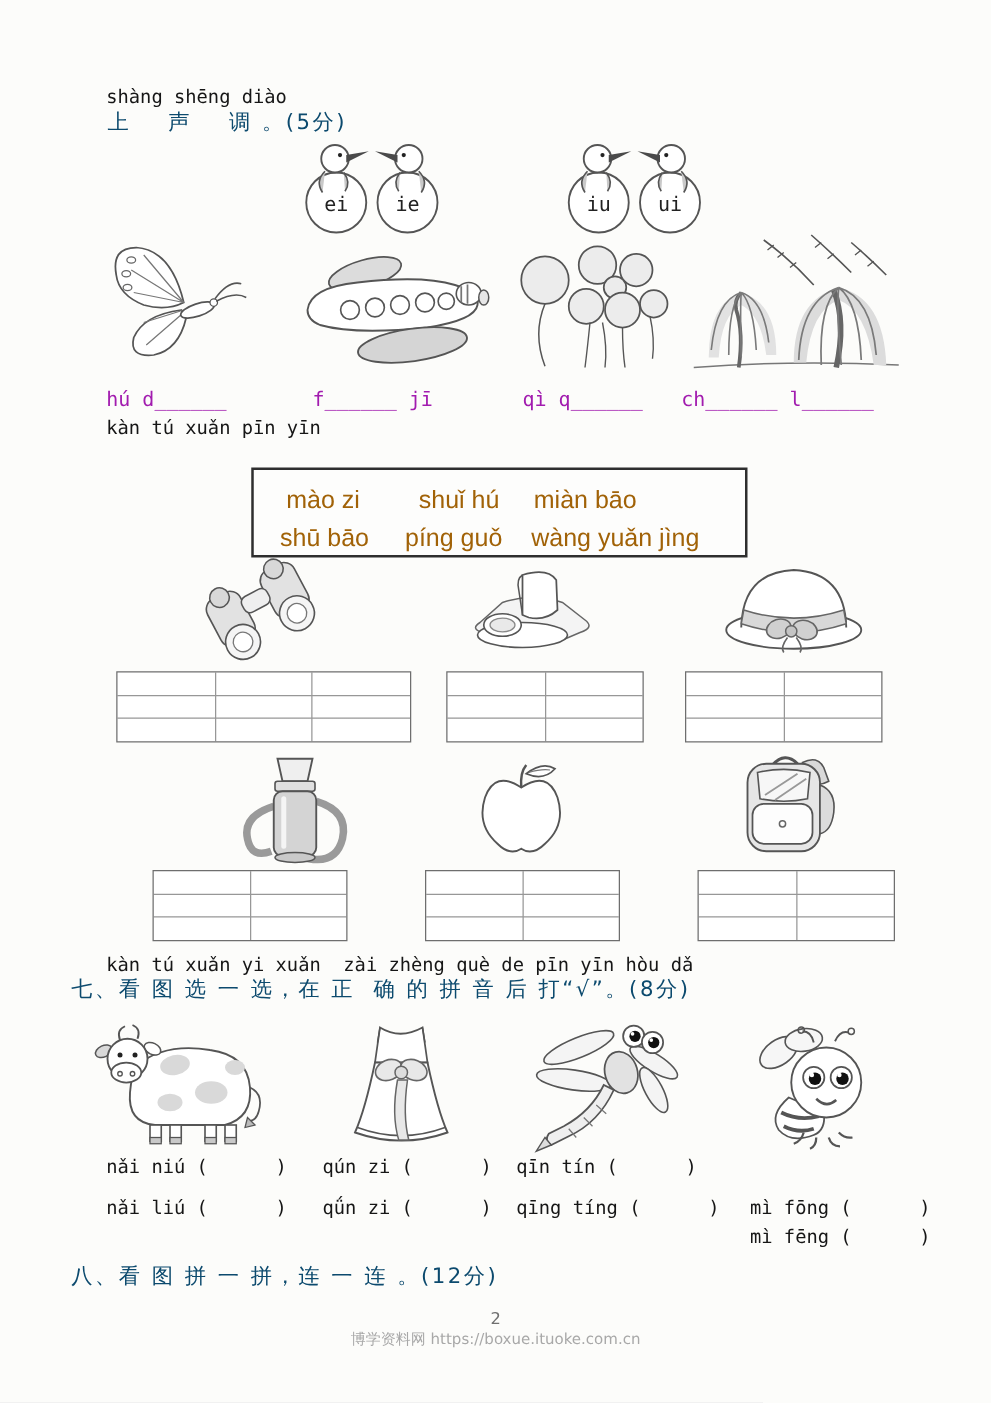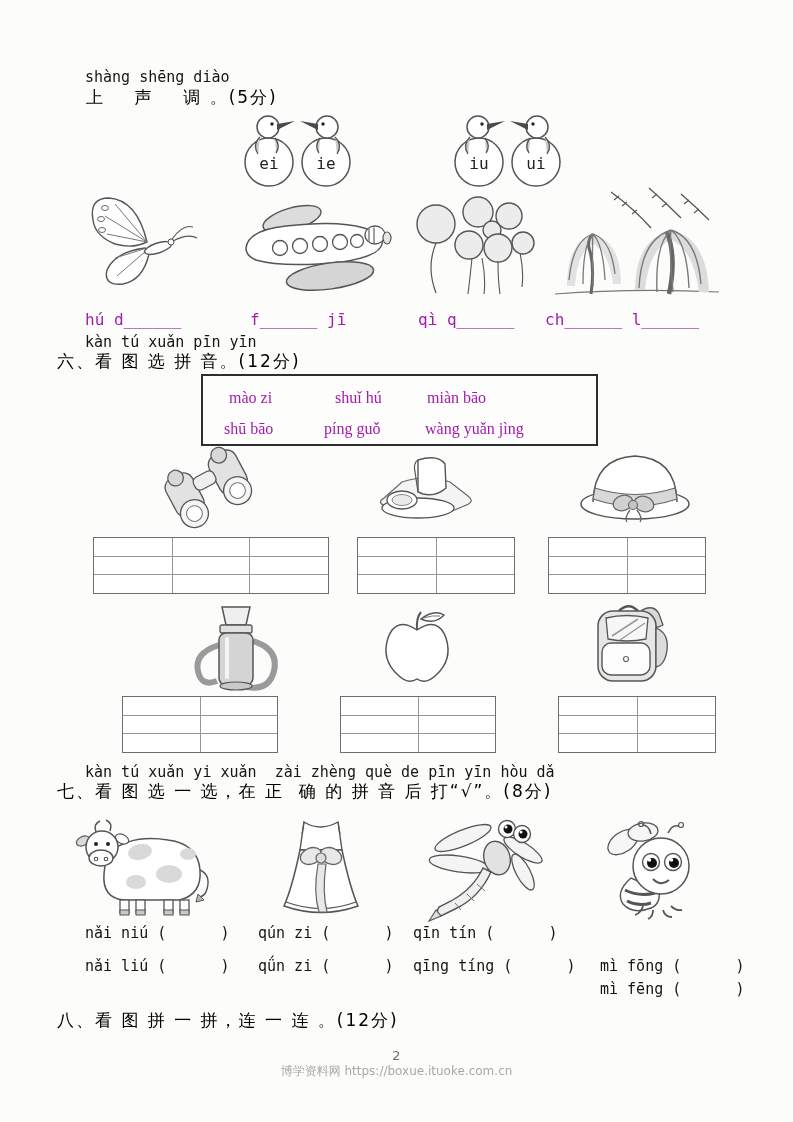--- a/index.html
+++ b/index.html
@@ -1,24 +1,24 @@
 <!DOCTYPE html>
 <html><head>
 <meta charset="utf-8">
 <style>
   *{margin:0;padding:0;box-sizing:border-box;}
   html,body{background:#e9e9e9;}
   body{font-family:"DejaVu Sans",sans-serif;}
   .page{position:relative;width:793px;height:1122px;margin:0 auto;background:#fcfcfa;color:#1e1e1e;overflow:hidden;padding-left:40px;}
   .abs{position:absolute;}
   .pinyin{position:absolute;font-family:"DejaVu Sans Mono",monospace;font-size:15px;white-space:pre;color:#161616;}
-  .hanzi{position:absolute;font-size:17px;white-space:pre;letter-spacing:2px;color:#000000;font-family:"DejaVu Sans",sans-serif;}
+  .hanzi{position:absolute;font-size:17px;white-space:pre;letter-spacing:2px;color:#0c4a6e;font-family:"DejaVu Sans",sans-serif;}
   .blank{position:absolute;font-family:"DejaVu Sans Mono",monospace;font-size:16px;white-space:pre;color:#a21caf;}
   .wordbox{position:absolute;left:201px;top:374px;width:397px;height:72px;border:2px solid #2e2e2e;background:#fdfdfc;}
-  .bank-word{position:absolute;font-family:Liberation Serif, serif;font-size:16px;white-space:pre;color:#a21caf;}
+  .bank-word{position:absolute;font-family:Liberation Sans, sans-serif;font-size:20px;white-space:pre;color:#a16207;}
   .pgrid{position:absolute;height:57px;border:1px solid #6e6e6e;background-color:#fff;background-repeat:no-repeat;}
   .g3{background-image:linear-gradient(#979797,#979797),linear-gradient(#979797,#979797),linear-gradient(#979797,#979797),linear-gradient(#979797,#979797);
       background-size:1px 100%,1px 100%,100% 1px,100% 1px;
       background-position:33.33% 0,66.67% 0,0 33.33%,0 66.67%;}
   .g2{background-image:linear-gradient(#979797,#979797),linear-gradient(#979797,#979797),linear-gradient(#979797,#979797);
       background-size:1px 100%,100% 1px,100% 1px;
       background-position:50% 0,0 33.33%,0 66.67%;}
   .opt{position:absolute;font-family:"DejaVu Sans Mono",monospace;font-size:15px;white-space:pre;color:#161616;}
   .opt .paren{white-space:pre;}
   .page-num{position:absolute;left:0;top:1048px;width:100%;text-align:center;font-size:13px;color:#6f6f6f;}
@@ -119,21 +119,20 @@
     <path d="M58 6 Q80 22 98 42 M96 2 Q112 16 128 32 M128 8 Q142 20 156 34" fill="none" stroke="#555" stroke-width="1.3"></path>
     <path d="M66 10 l-5 4 M74 16 l-5 4 M84 24 l-5 4 M104 8 l-5 4 M114 17 l-5 4 M136 14 l-5 4 M146 23 l-5 4" stroke="#555" stroke-width="1.1"></path>
   </svg>
 
   <span class="blank" style="left:85px;top:310px">hú d______</span>
   <span class="blank" style="left:250px;top:310px">f______ jī</span>
   <span class="blank" style="left:418px;top:310px">qì q______</span>
   <span class="blank" style="left:545px;top:310px">ch______ l______</span>
 
   <div class="pinyin" style="left:85px;top:333px">kàn tú xuǎn pīn yīn</div>
-  <div class="hanzi" style="left:57px;top:350px">六、看 图 选 拼 音。(12分)</div>
 
   <div class="wordbox">
     <span class="bank-word" style="left:26px;top:13px">mào zi</span>
     <span class="bank-word" style="left:132px;top:13px">shuǐ hú</span>
     <span class="bank-word" style="left:224px;top:13px">miàn bāo</span>
     <span class="bank-word" style="left:21px;top:44px">shū bāo</span>
     <span class="bank-word" style="left:121px;top:44px">píng guǒ</span>
     <span class="bank-word" style="left:222px;top:44px">wàng yuǎn jìng</span>
   </div>
 

